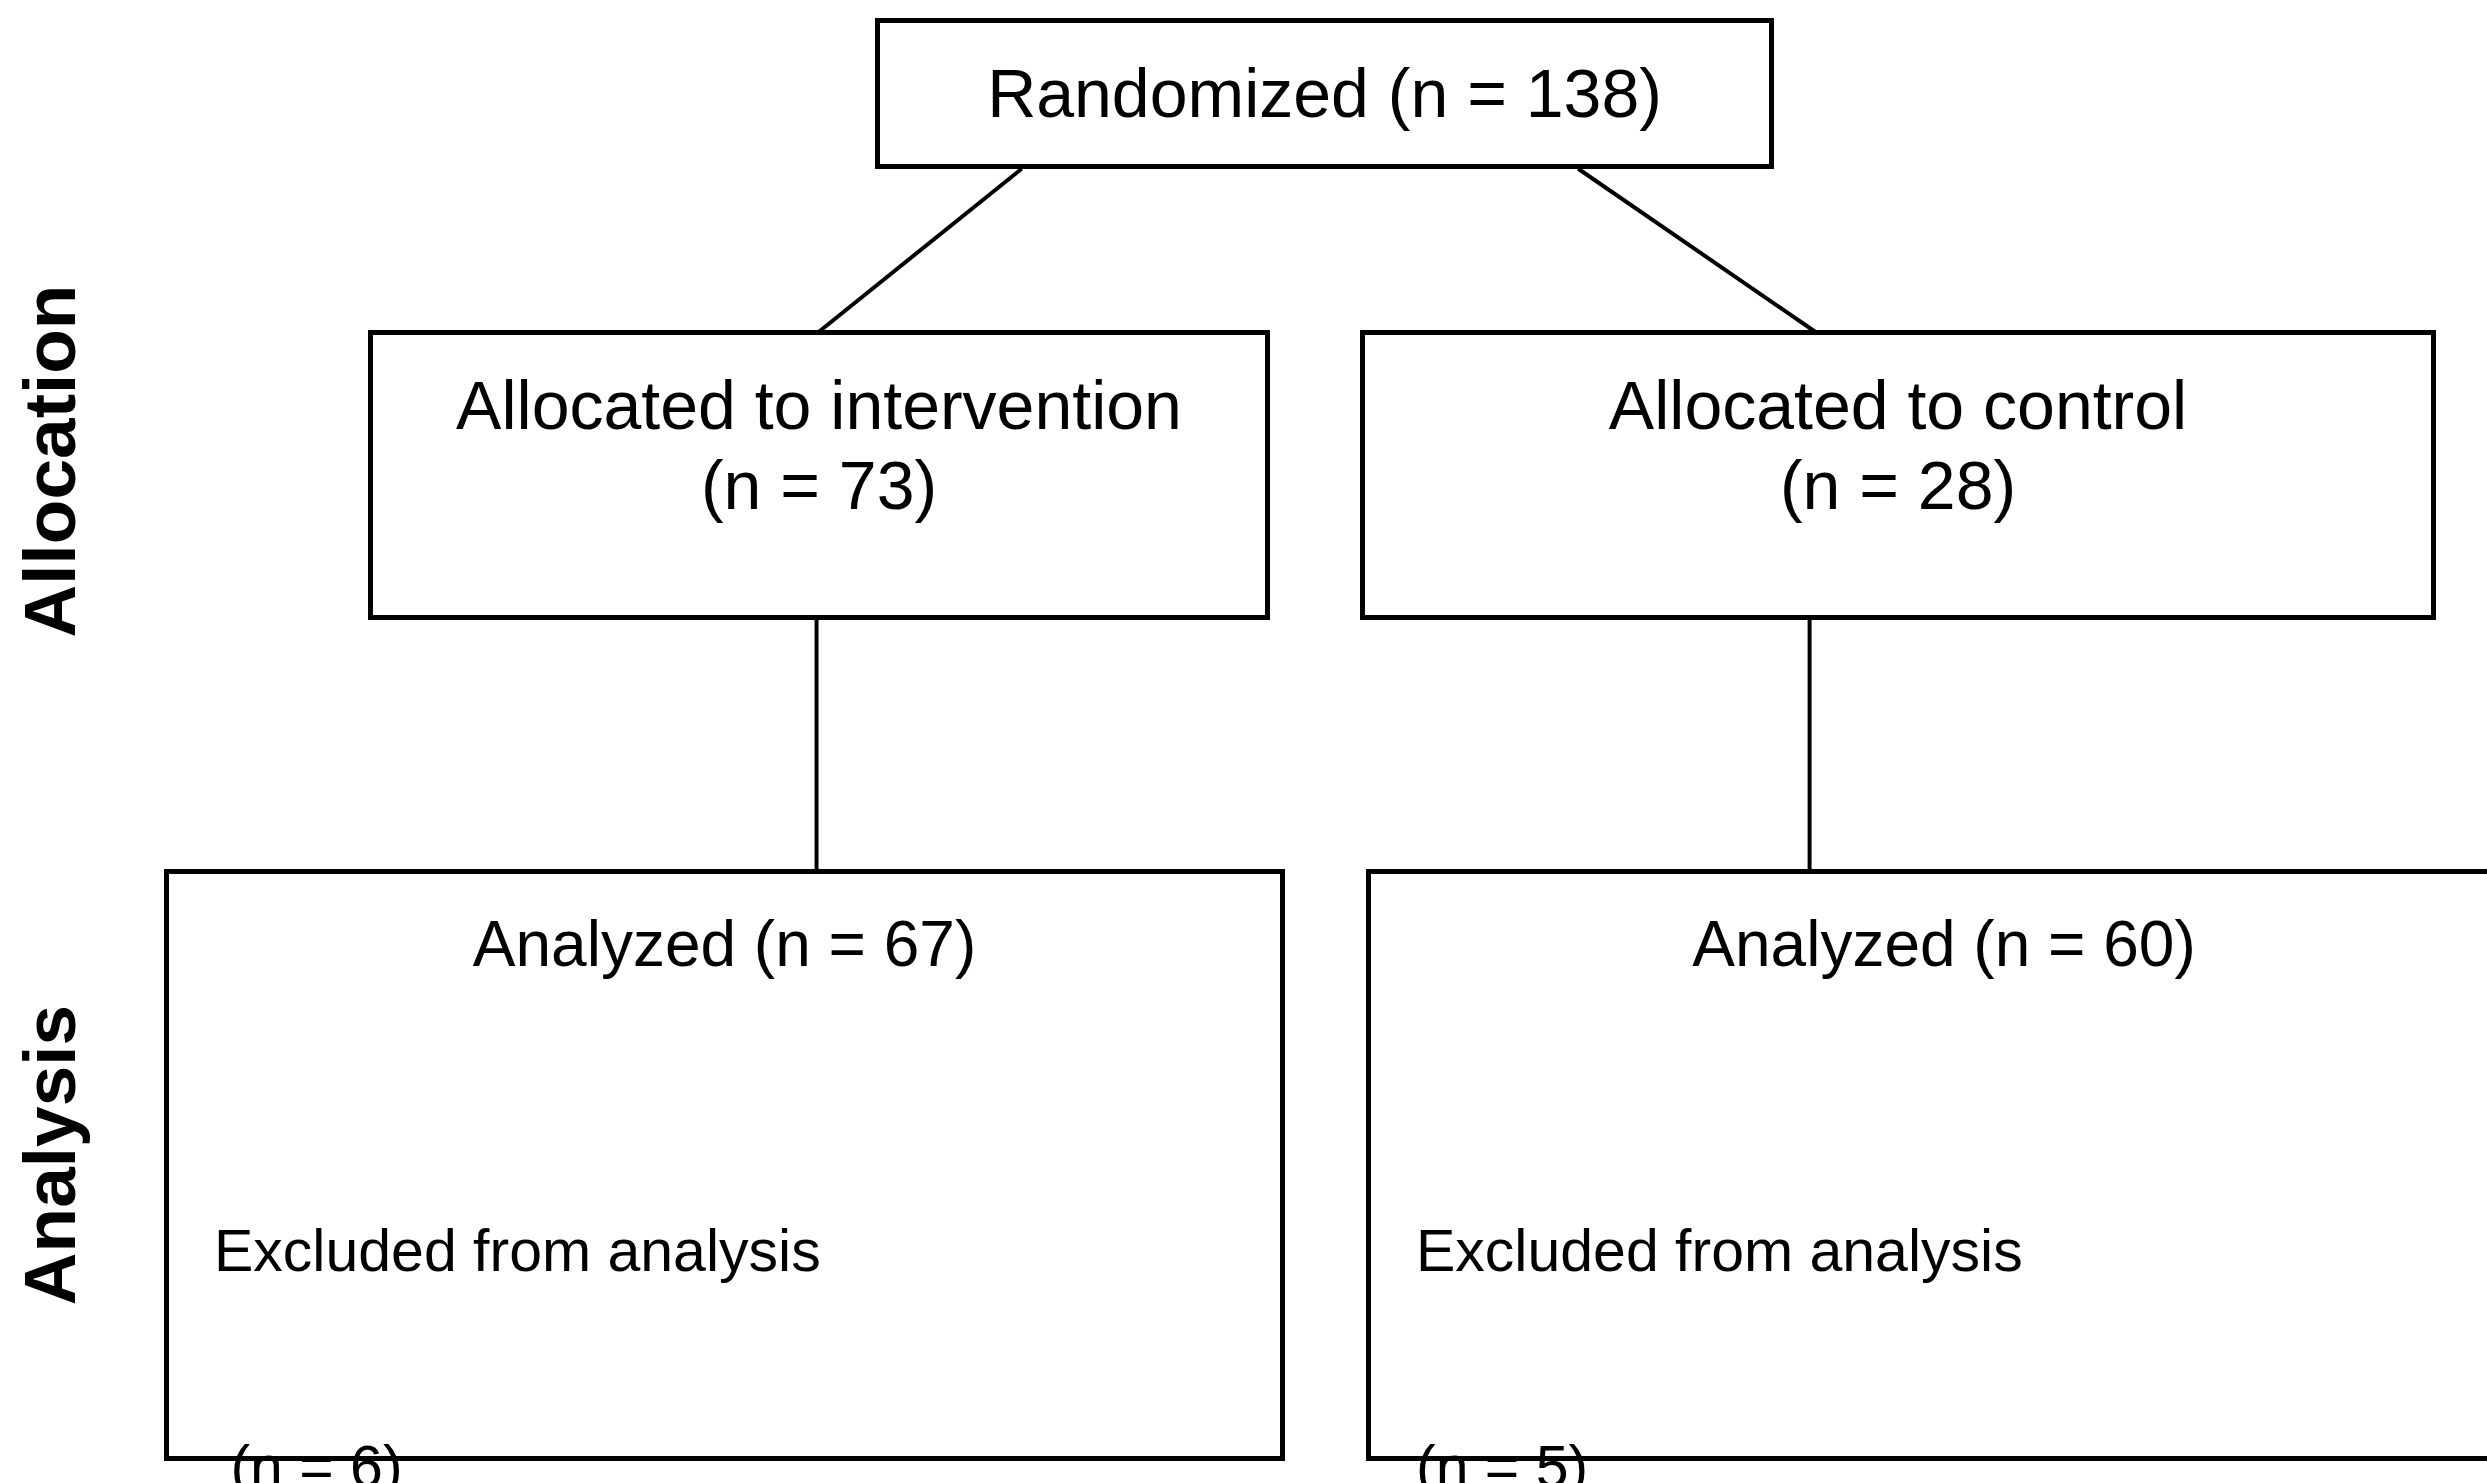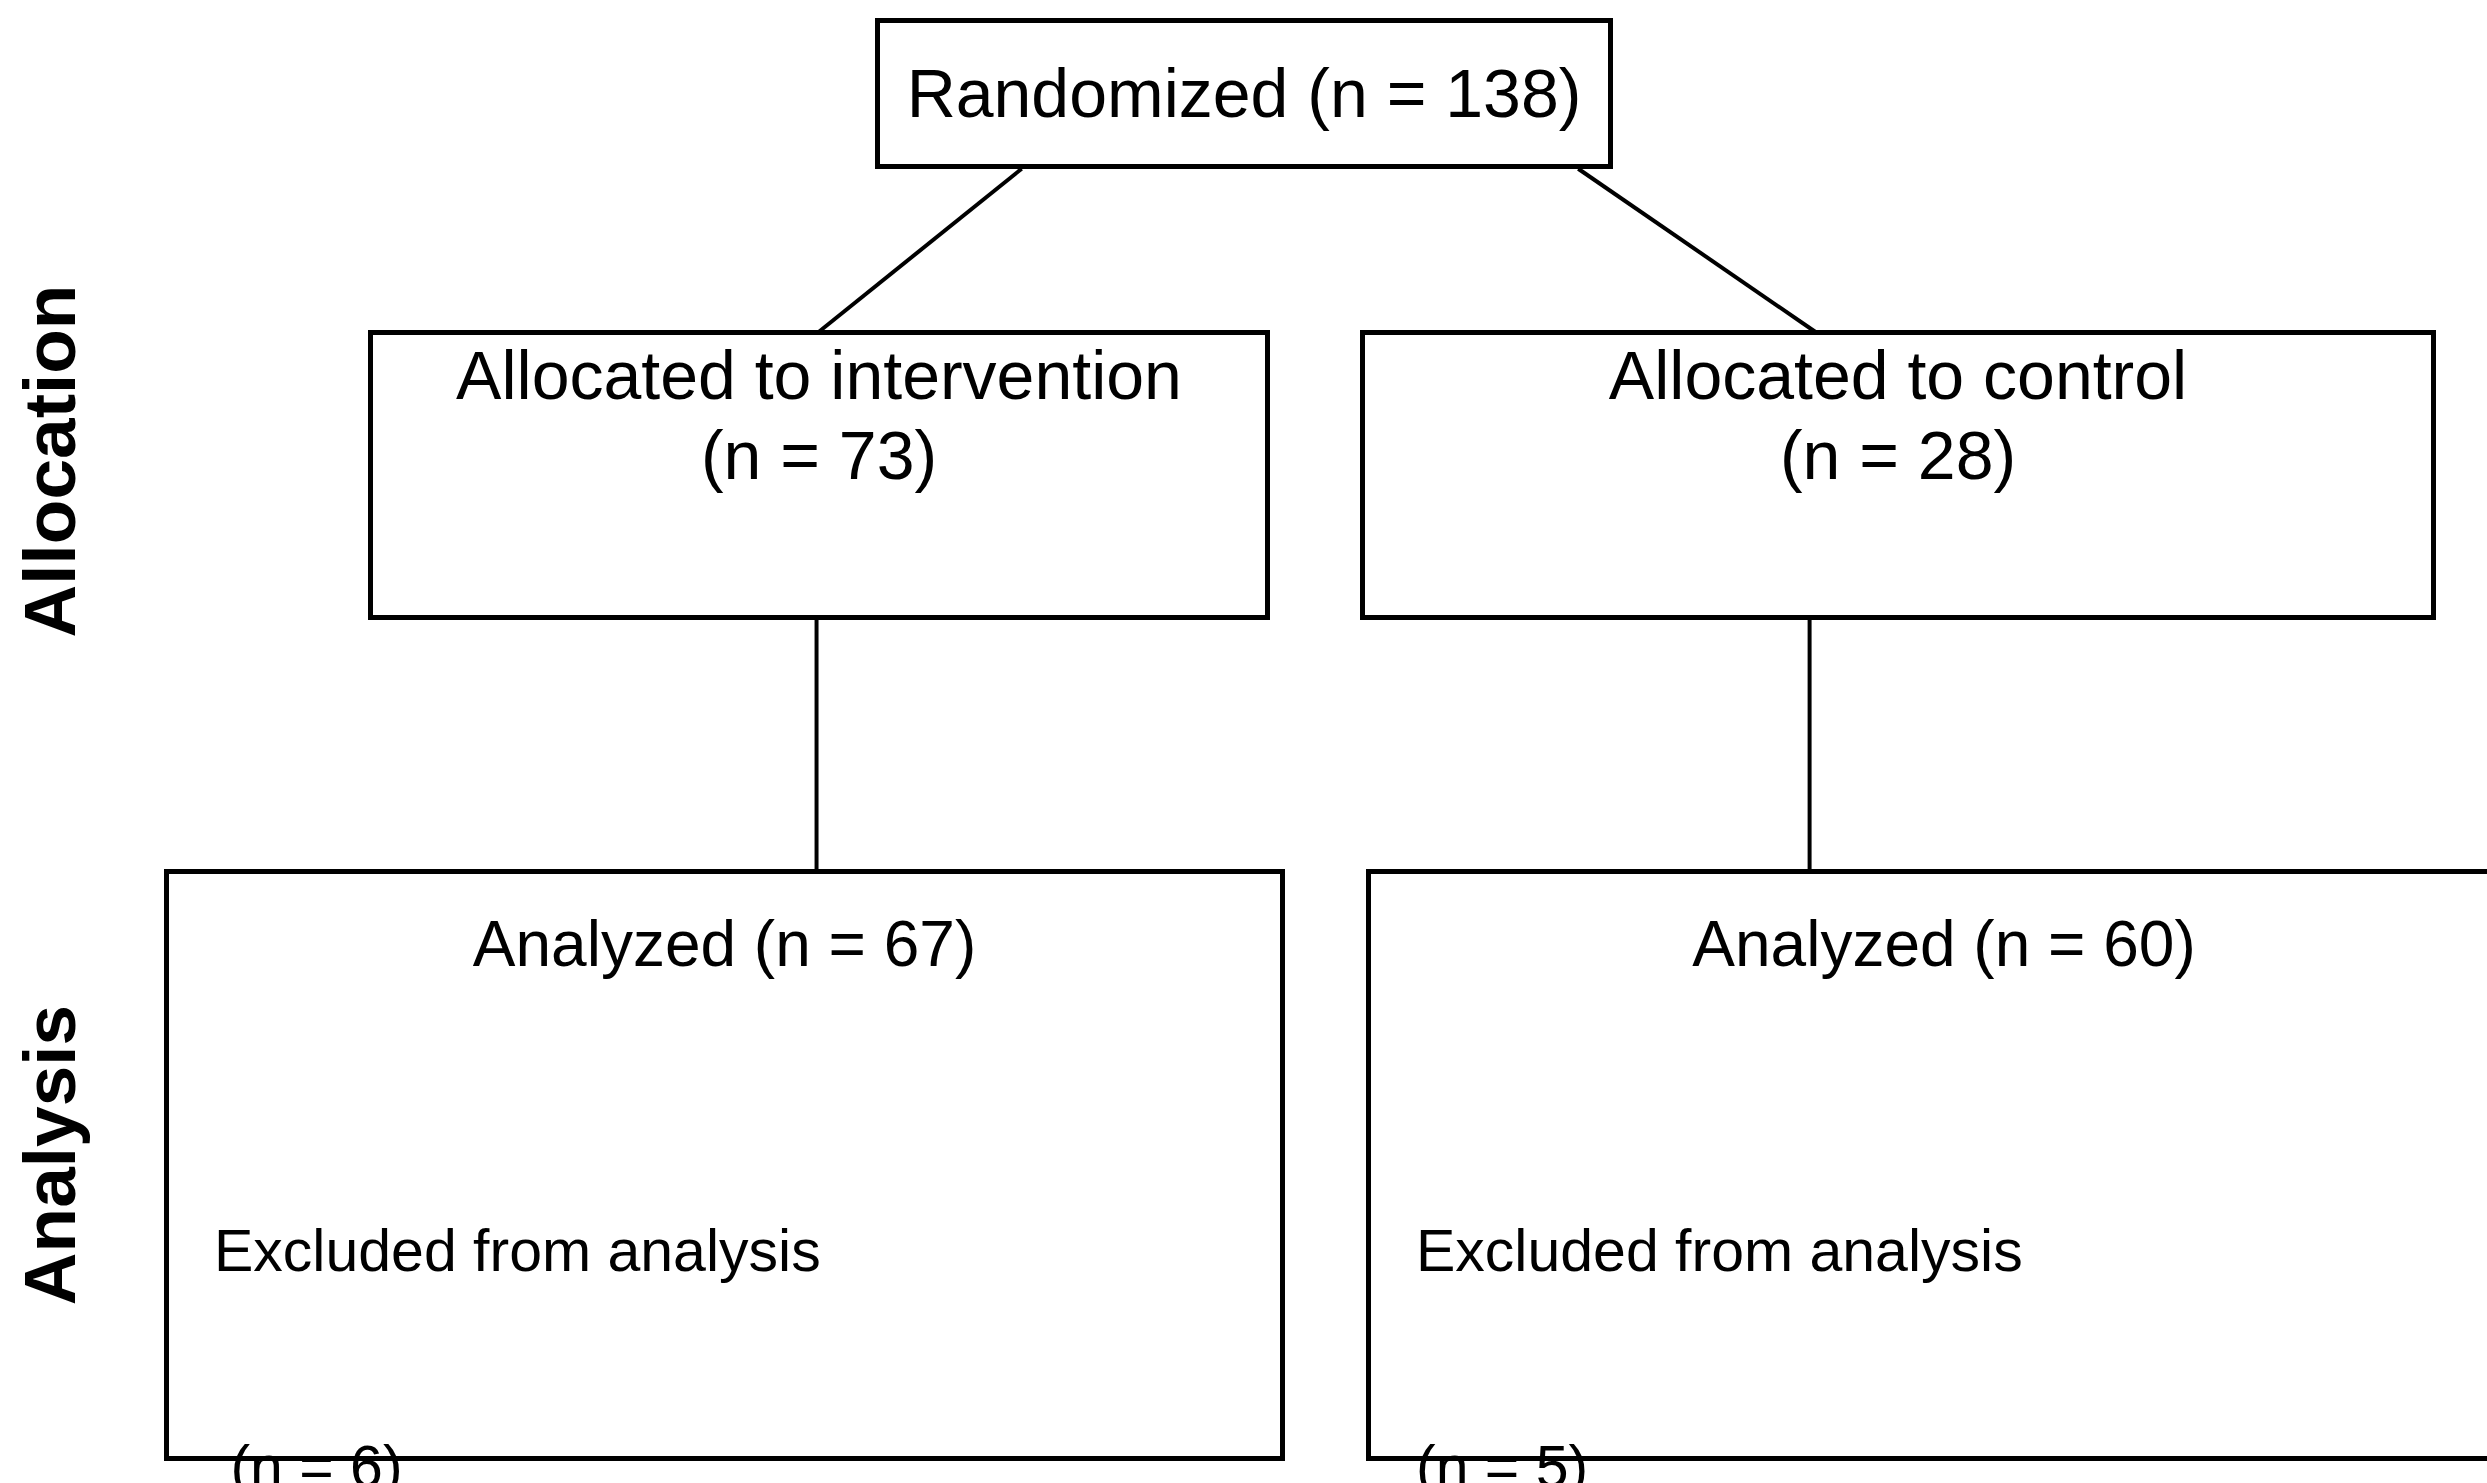--- a/index.html
+++ b/index.html
@@ -27,30 +27,31 @@
     position: absolute;
     border: 5.6px solid #000000;
     background: #ffffff;
     box-sizing: border-box;
     display: flex;
     flex-direction: column;
   }
   .top-box {
     left: 875px;
     top: 17.5px;
-    width: 738px;
+    width: 899px;
     height: 151px;
     justify-content: center;
     text-align: center;
     font-size: 68px;
     line-height: 80px;
   }
   .alloc-box {
     top: 330px;
     height: 290px;
+    padding-top: 30px;
     text-align: center;
     font-size: 68px;
     line-height: 80px;
   }
   .alloc-box-left  { left: 368px;  width: 902px; }
   .alloc-box-right { left: 1360px; width: 1076px; }
   .analysis-box {
     top: 869px;
     height: 592px;
   }

